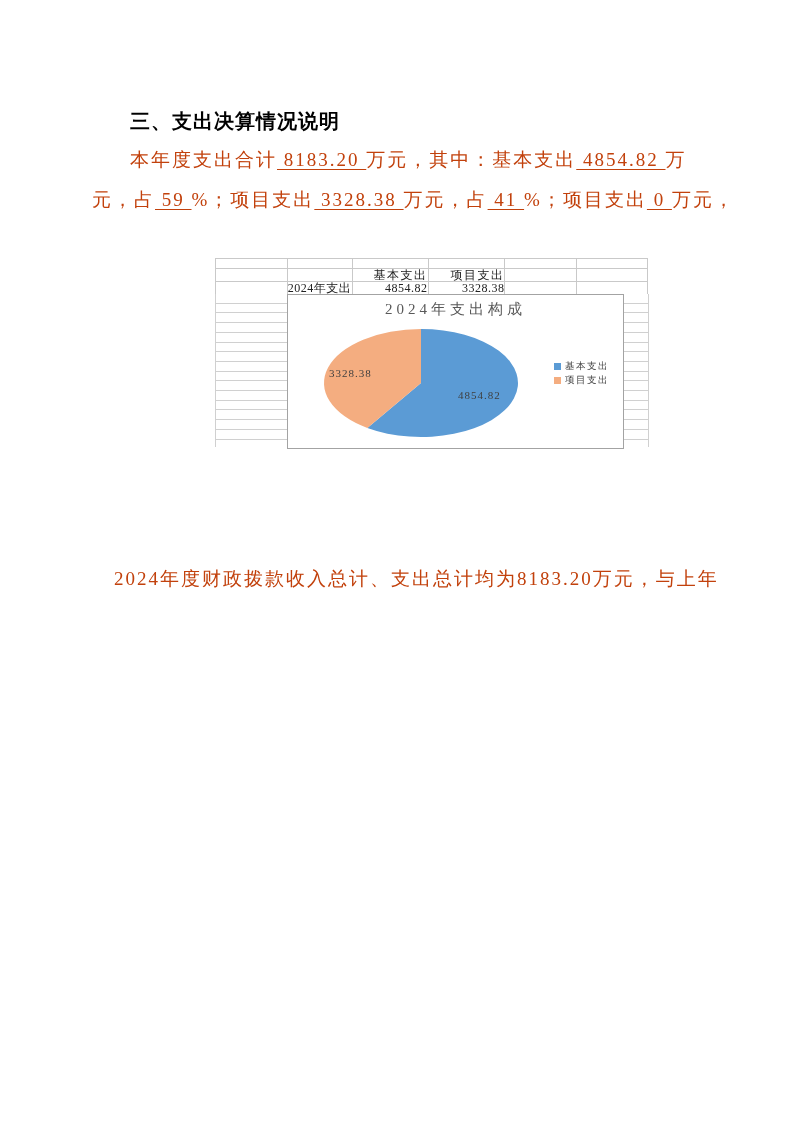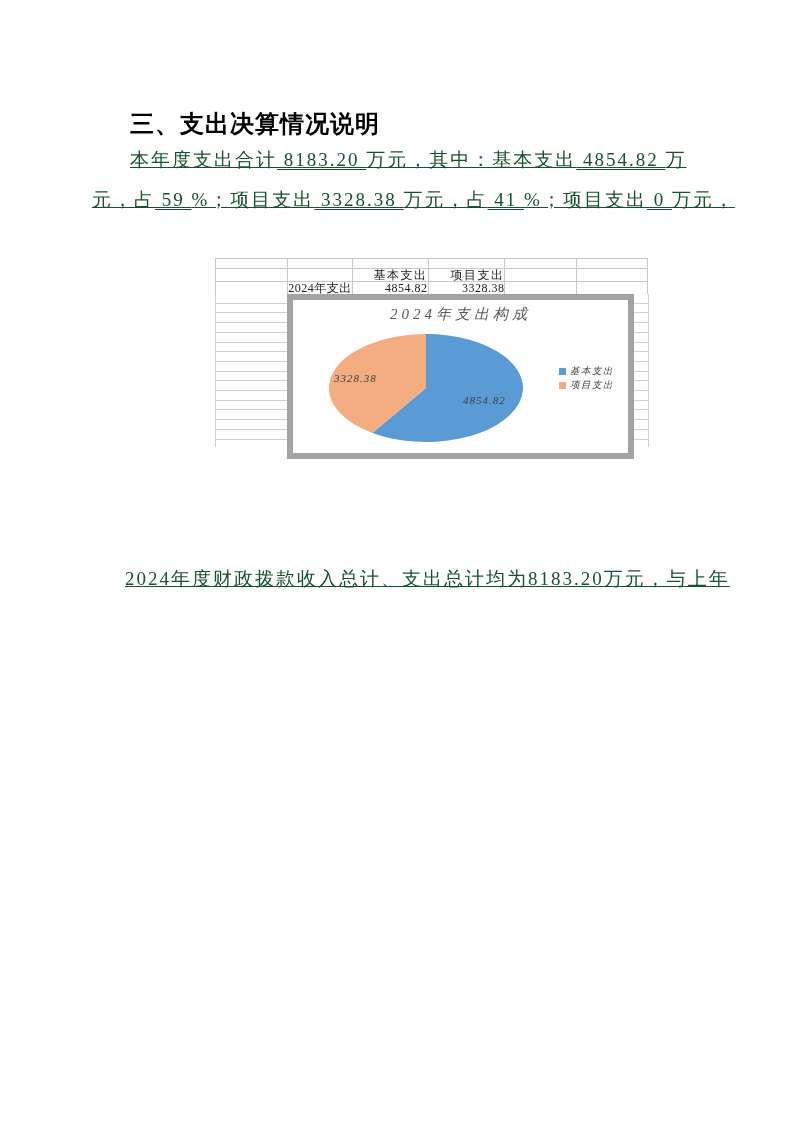--- a/index.html
+++ b/index.html
@@ -2,55 +2,55 @@
 <html><head>
 <meta charset="utf-8">
 <style>
   html,body{margin:0;padding:0;background:#ffffff;}
   .page{
     position:relative;width:793px;height:1122px;background:#ffffff;overflow:hidden;
     font-family:"Liberation Serif","DejaVu Serif",serif;color:#161616;
   }
   .heading{
     position:absolute;font-family:"Liberation Sans","DejaVu Sans",sans-serif;
-    font-weight:700;font-size:24px;letter-spacing:1px;color:#000;white-space:pre;
+    font-weight:700;font-size:20px;letter-spacing:1px;color:#000;white-space:pre;
   }
   .h-one{left:130px;top:108px;}
   .h-two{left:130px;top:521px;}
-  .para{position:absolute;font-size:19px;letter-spacing:2px;color:#14532d;text-decoration:underline;}
+  .para{position:absolute;font-size:19px;letter-spacing:2px;color:#c2410c;}
   .para1{left:92px;top:140px;line-height:40px;}
-  .para2{left:87px;top:557px;line-height:43px;text-align:right;}
+  .para2{left:76px;top:557px;line-height:43px;text-align:right;}
   .tline{white-space:pre;}
   .para .tline:first-child{text-indent:38px;}
   .u{text-decoration:underline;text-underline-offset:3px;text-decoration-thickness:1px;}
 
   
   .sheet{position:absolute;left:212px;top:258px;width:436px;height:190px;}
   table.sheet-table{border-collapse:collapse;table-layout:fixed;margin-left:3px;}
   table.sheet-table td{
     border:1px solid #c9c9c9;padding:0;font-size:12px;line-height:1;
     font-family:"Liberation Serif","DejaVu Serif",serif;color:#222;overflow:hidden;
   }
   .r0 td{height:9px;}
   .r1 td,.r2 td{height:12px;}
   td.hdr{text-align:right;padding-right:3px;letter-spacing:1.5px;}
   td.num{text-align:right;padding-right:3px;letter-spacing:0.5px;}
-  td.lbl{padding-left:1px;text-align:right;}
+  td.lbl{padding-left:1px;}
   td.lbl .clip{display:block;white-space:pre;overflow:hidden;max-width:64px;letter-spacing:0.5px;}
   .strip{
     position:absolute;
     background:repeating-linear-gradient(to bottom,#ffffff 0px,#ffffff 8.7px,#d0d0d0 8.7px,#d0d0d0 9.7px);
   }
   .strip-left{left:3px;top:36px;width:72px;height:153px;border-left:1px solid #d0d0d0;}
   .strip-right{left:410px;top:36px;width:26px;height:153px;border-right:1px solid #d0d0d0;}
 
   
   .chartbox{
     position:absolute;left:75px;top:36px;width:335px;height:153px;
-    background:#fff;border:6px solid #a3a3a3;z-index:2;font-style:italic;
+    background:#fff;border:1px solid #a3a3a3;z-index:2;
   }
   .chart-title{
     position:absolute;top:5px;left:0;width:100%;text-align:center;
     font-size:15px;letter-spacing:4px;color:#595959;white-space:pre;
   }
   .pie-svg{position:absolute;left:0;top:0;}
   .pie-label{position:absolute;font-size:11px;letter-spacing:1px;color:#3f3f3f;z-index:3;white-space:pre;}
   .pl-blue{left:170px;top:94px;}
   .pl-orange{left:41px;top:72px;}
   .legend{position:absolute;left:266px;top:64px;z-index:3;}

